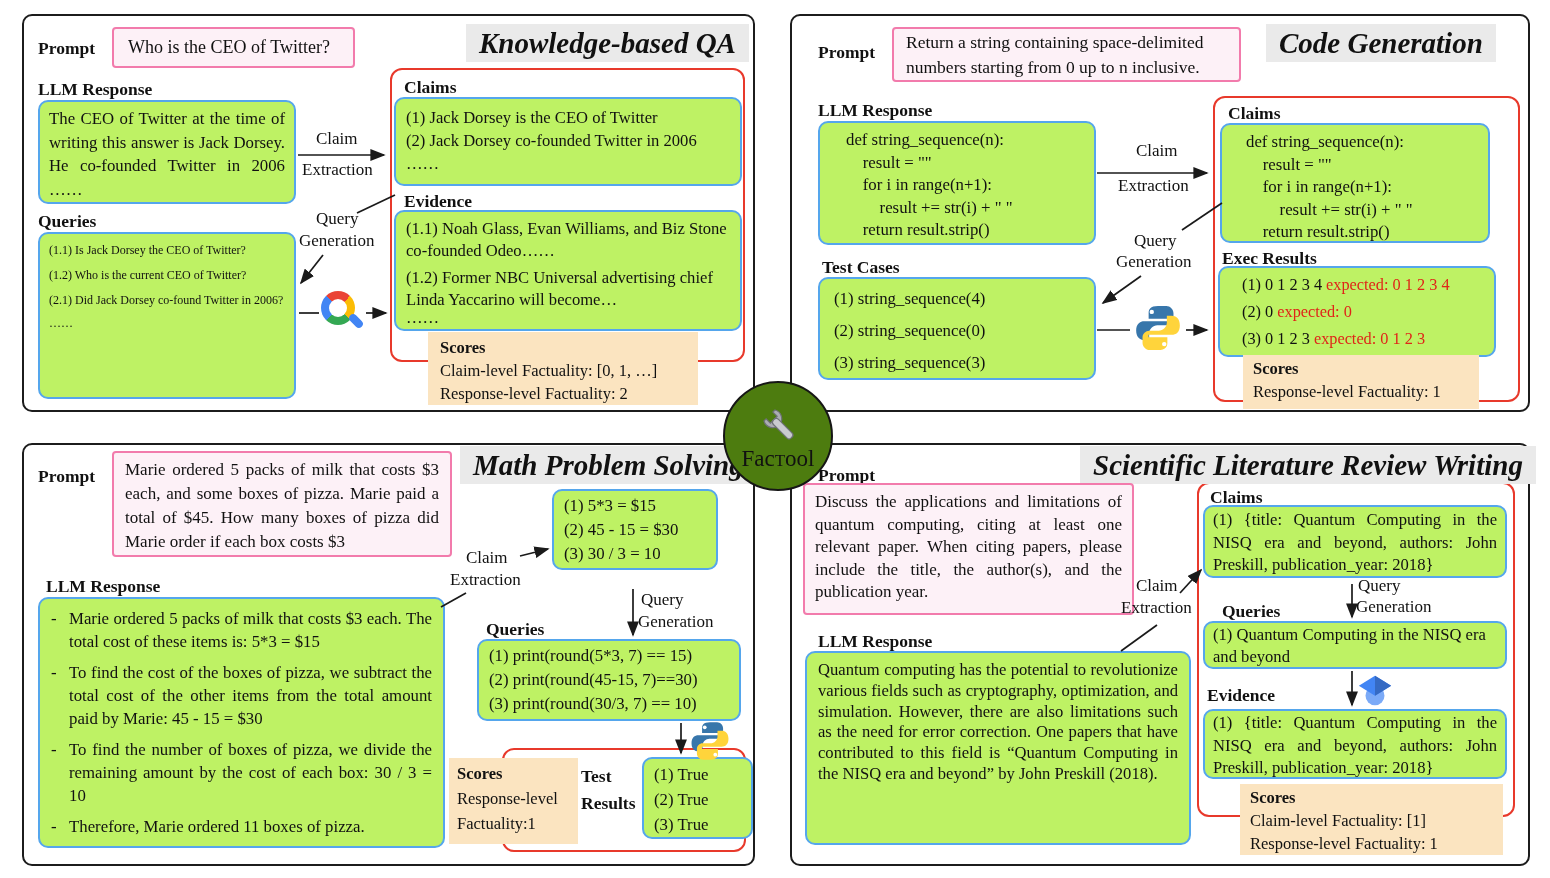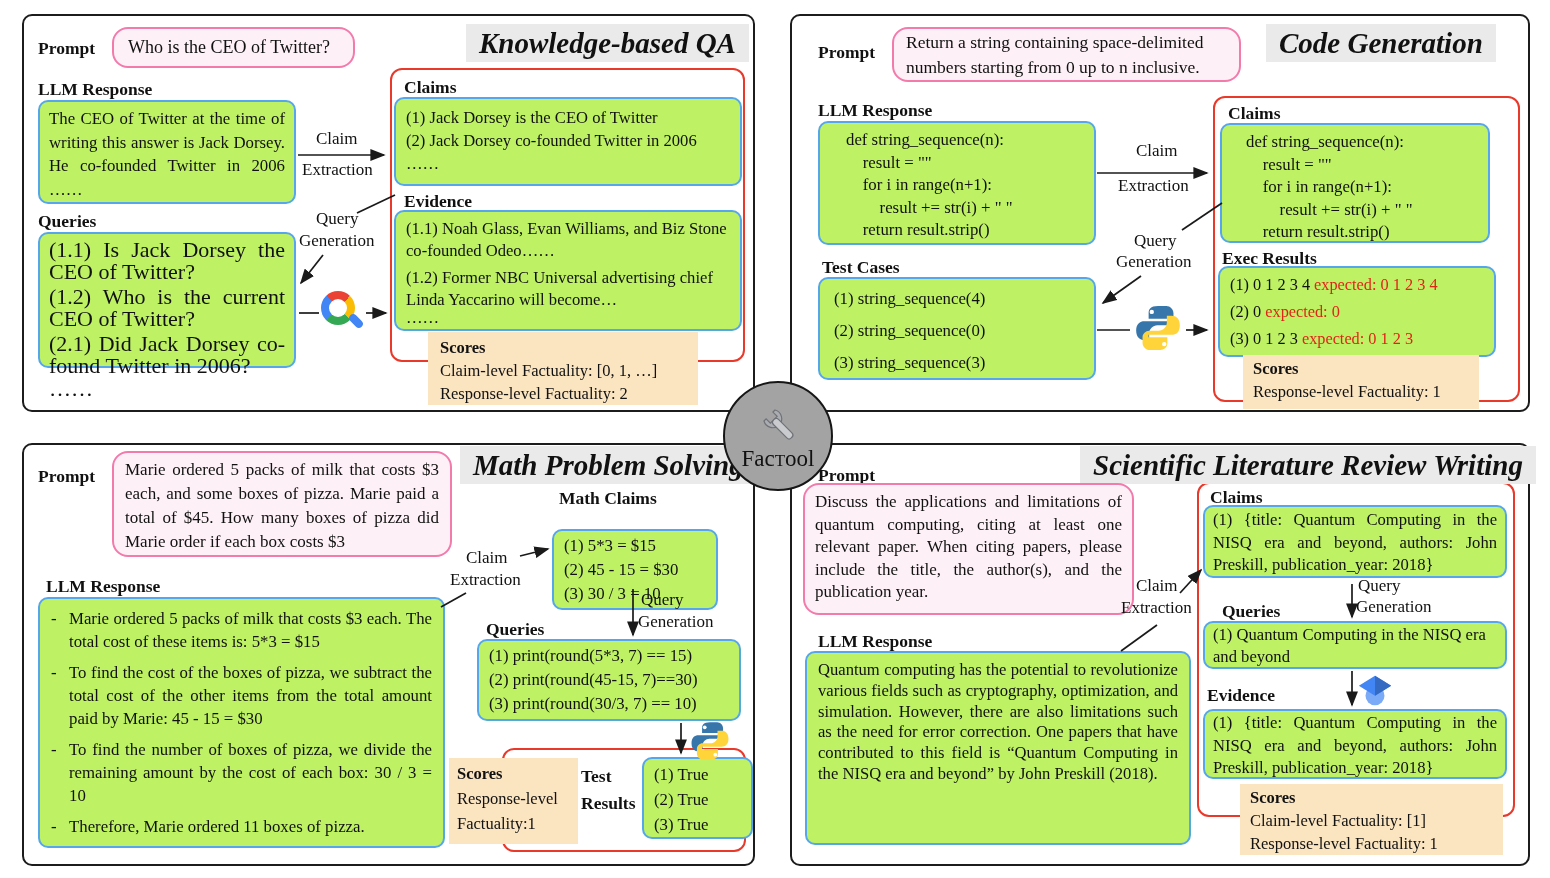--- a/index.html
+++ b/index.html
@@ -7,32 +7,32 @@
     width:1550px;height:878px;position:relative;background:#fff;
     font-family:"Liberation Serif","DejaVu Serif",serif;color:#111;overflow:hidden;
   }
   .abs{position:absolute;box-sizing:border-box;}
   .panel{border:2.5px solid #1c1c1c;border-radius:10px;background:#fff;z-index:0;}
   .qtitle{
     font-style:italic;font-weight:600;font-size:29px;line-height:36px;
     background:#EAEAEA;padding:1px 13px;z-index:1;white-space:nowrap;
   }
   .h{font-weight:bold;font-size:17.5px;white-space:nowrap;z-index:2;}
-  .pink{border:2px solid #F27BAC;border-radius:16px;background:#FDF1F7;z-index:2;font-size:17px;}
+  .pink{border:2px solid #F27BAC;border-radius:4px;background:#FDF1F7;z-index:2;font-size:17px;}
   .blue{border:2px solid #55A6EC;border-radius:10px;background:#bef264;z-index:2;font-size:17px;}
   .redbox{border:2px solid #E8392B;border-radius:12px;background:transparent;z-index:1;}
   .scores{background:#FBE4C0;z-index:3;font-size:16.5px;line-height:23px;padding:4px 12px;}
   .scores .h2{font-weight:bold;}
   .flowlabel{font-size:17px;white-space:nowrap;z-index:2;background:transparent;}
   .just{text-align:justify;}
   .codeline{white-space:pre;font-size:16.8px;line-height:22.5px;}
   .redtxt{color:#E02418;}
   svg.overlay{position:absolute;left:0;top:0;z-index:4;pointer-events:none;}
   .circle{
-    border:2px solid #161616;border-radius:50%;background:#a3a3a3;z-index:6;
+    border:2px solid #161616;border-radius:50%;background:#4d7c0f;z-index:6;
     display:flex;flex-direction:column;align-items:center;justify-content:center;
   }
   .factool-label{font-size:23px;line-height:23px;margin-top:-1px;}
   .factool-label .sc{font-size:17px;}
   .gring{width:34px;height:34px;border-radius:50%;position:relative;
     background:conic-gradient(from -45deg,#EA4335 0 25%,#FBBC05 25% 50%,#34A853 50% 75%,#4285F4 75% 100%);}
   .gring .hole{position:absolute;left:8px;top:8px;width:18px;height:18px;border-radius:50%;background:#fff;}
   .ghandle{position:absolute;left:27px;top:26px;width:16px;height:8px;border-radius:4px;background:#4285F4;transform:rotate(45deg);}
 </style>
 </head>
@@ -57,21 +57,21 @@
 <div class="abs pink" style="left:112px;top:27px;width:243px;height:41px;display:flex;align-items:center;padding-left:14px;font-size:18px;">
   <span>Who is the CEO of Twitter?</span>
 </div>
 
 <div class="abs h" style="left:38px;top:79px;">LLM Response</div>
 <div class="abs blue just" style="left:38px;top:100px;width:258px;height:104px;padding:5px 9px;font-size:16.8px;line-height:23.5px;">
   <span>The CEO of Twitter at the time of writing this answer is Jack Dorsey. He co-founded Twitter in 2006 ……</span>
 </div>
 
 <div class="abs h" style="left:38px;top:211px;">Queries</div>
-<div class="abs blue" style="left:38px;top:232px;width:258px;height:136px;padding:5px 9px;font-size:22px;line-height:22px;">
+<div class="abs blue" style="left:38px;top:232px;width:258px;height:167px;padding:5px 9px;font-size:12px;line-height:22px;">
   <div class="just" style="margin-bottom:3px;">(1.1) Is Jack Dorsey the CEO of Twitter?</div>
   <div class="just" style="margin-bottom:3px;">(1.2) Who is the current CEO of Twitter?</div>
   <div class="just" style="margin-bottom:1px;">(2.1) Did Jack Dorsey co-found Twitter in 2006?</div>
   <div>……</div>
 </div>
 
 <div class="abs h" style="left:404px;top:77px;">Claims</div>
 <div class="abs blue" style="left:394px;top:97px;width:348px;height:89px;padding:7px 10px;font-size:16.6px;line-height:23px;">
   <div>(1) Jack Dorsey is the CEO of Twitter</div>
   <div>(2) Jack Dorsey co-founded Twitter in 2006</div>
@@ -128,21 +128,21 @@
 <div class="abs h" style="left:1228px;top:103px;">Claims</div>
 <div class="abs blue" style="left:1220px;top:123px;width:270px;height:120px;padding:6px 0 0 24px;">
   <div class="codeline">def string_sequence(n):</div>
   <div class="codeline">    result = ""</div>
   <div class="codeline">    for i in range(n+1):</div>
   <div class="codeline">        result += str(i) + " "</div>
   <div class="codeline">    return result.strip()</div>
 </div>
 
 <div class="abs h" style="left:1222px;top:248px;">Exec Results</div>
-<div class="abs blue" style="left:1218px;top:266px;width:278px;height:91px;padding:5px 10px;font-size:16.3px;line-height:24px;">
+<div class="abs blue" style="left:1218px;top:266px;width:278px;height:91px;padding:5px 22px;font-size:16.3px;line-height:24px;">
   <div style="margin-bottom:3px;">
     <span>(1) 0 1 2 3 4 </span><span class="redtxt">expected: 0 1 2 3 4</span>
   </div>
   <div style="margin-bottom:3px;">
     <span>(2) 0 </span><span class="redtxt">expected: 0</span>
   </div>
   <div>
     <span>(3) 0 1 2 3 </span><span class="redtxt">expected: 0 1 2 3</span>
   </div>
 </div>
@@ -186,21 +186,21 @@
   <div style="display:flex;">
       <span style="width:18px;flex:none;">-</span>
       <span>Therefore, Marie ordered 11 boxes of pizza.</span>
     </div>
 </div>
 
 <div class="abs flowlabel" style="left:466px;top:548px;">Claim</div>
 <div class="abs flowlabel" style="left:450px;top:570px;">Extraction</div>
 
 <div class="abs h" style="left:559px;top:488px;">Math Claims</div>
-<div class="abs blue" style="left:552px;top:529px;width:166px;height:81px;padding:3px 10px;font-size:16.8px;line-height:24px;">
+<div class="abs blue" style="left:552px;top:489px;width:166px;height:81px;padding:3px 10px;font-size:16.8px;line-height:24px;">
   <div>(1) 5*3 = $15</div>
   <div>(2) 45 - 15 = $30</div>
   <div>(3) 30 / 3 = 10</div>
 </div>
 
 <div class="abs flowlabel" style="left:641px;top:590px;">Query</div>
 <div class="abs flowlabel" style="left:638px;top:612px;">Generation</div>
 
 <div class="abs h" style="left:486px;top:619px;">Queries</div>
 <div class="abs blue" style="left:477px;top:639px;width:264px;height:82px;padding:3px 10px;font-size:16.8px;line-height:24px;">

